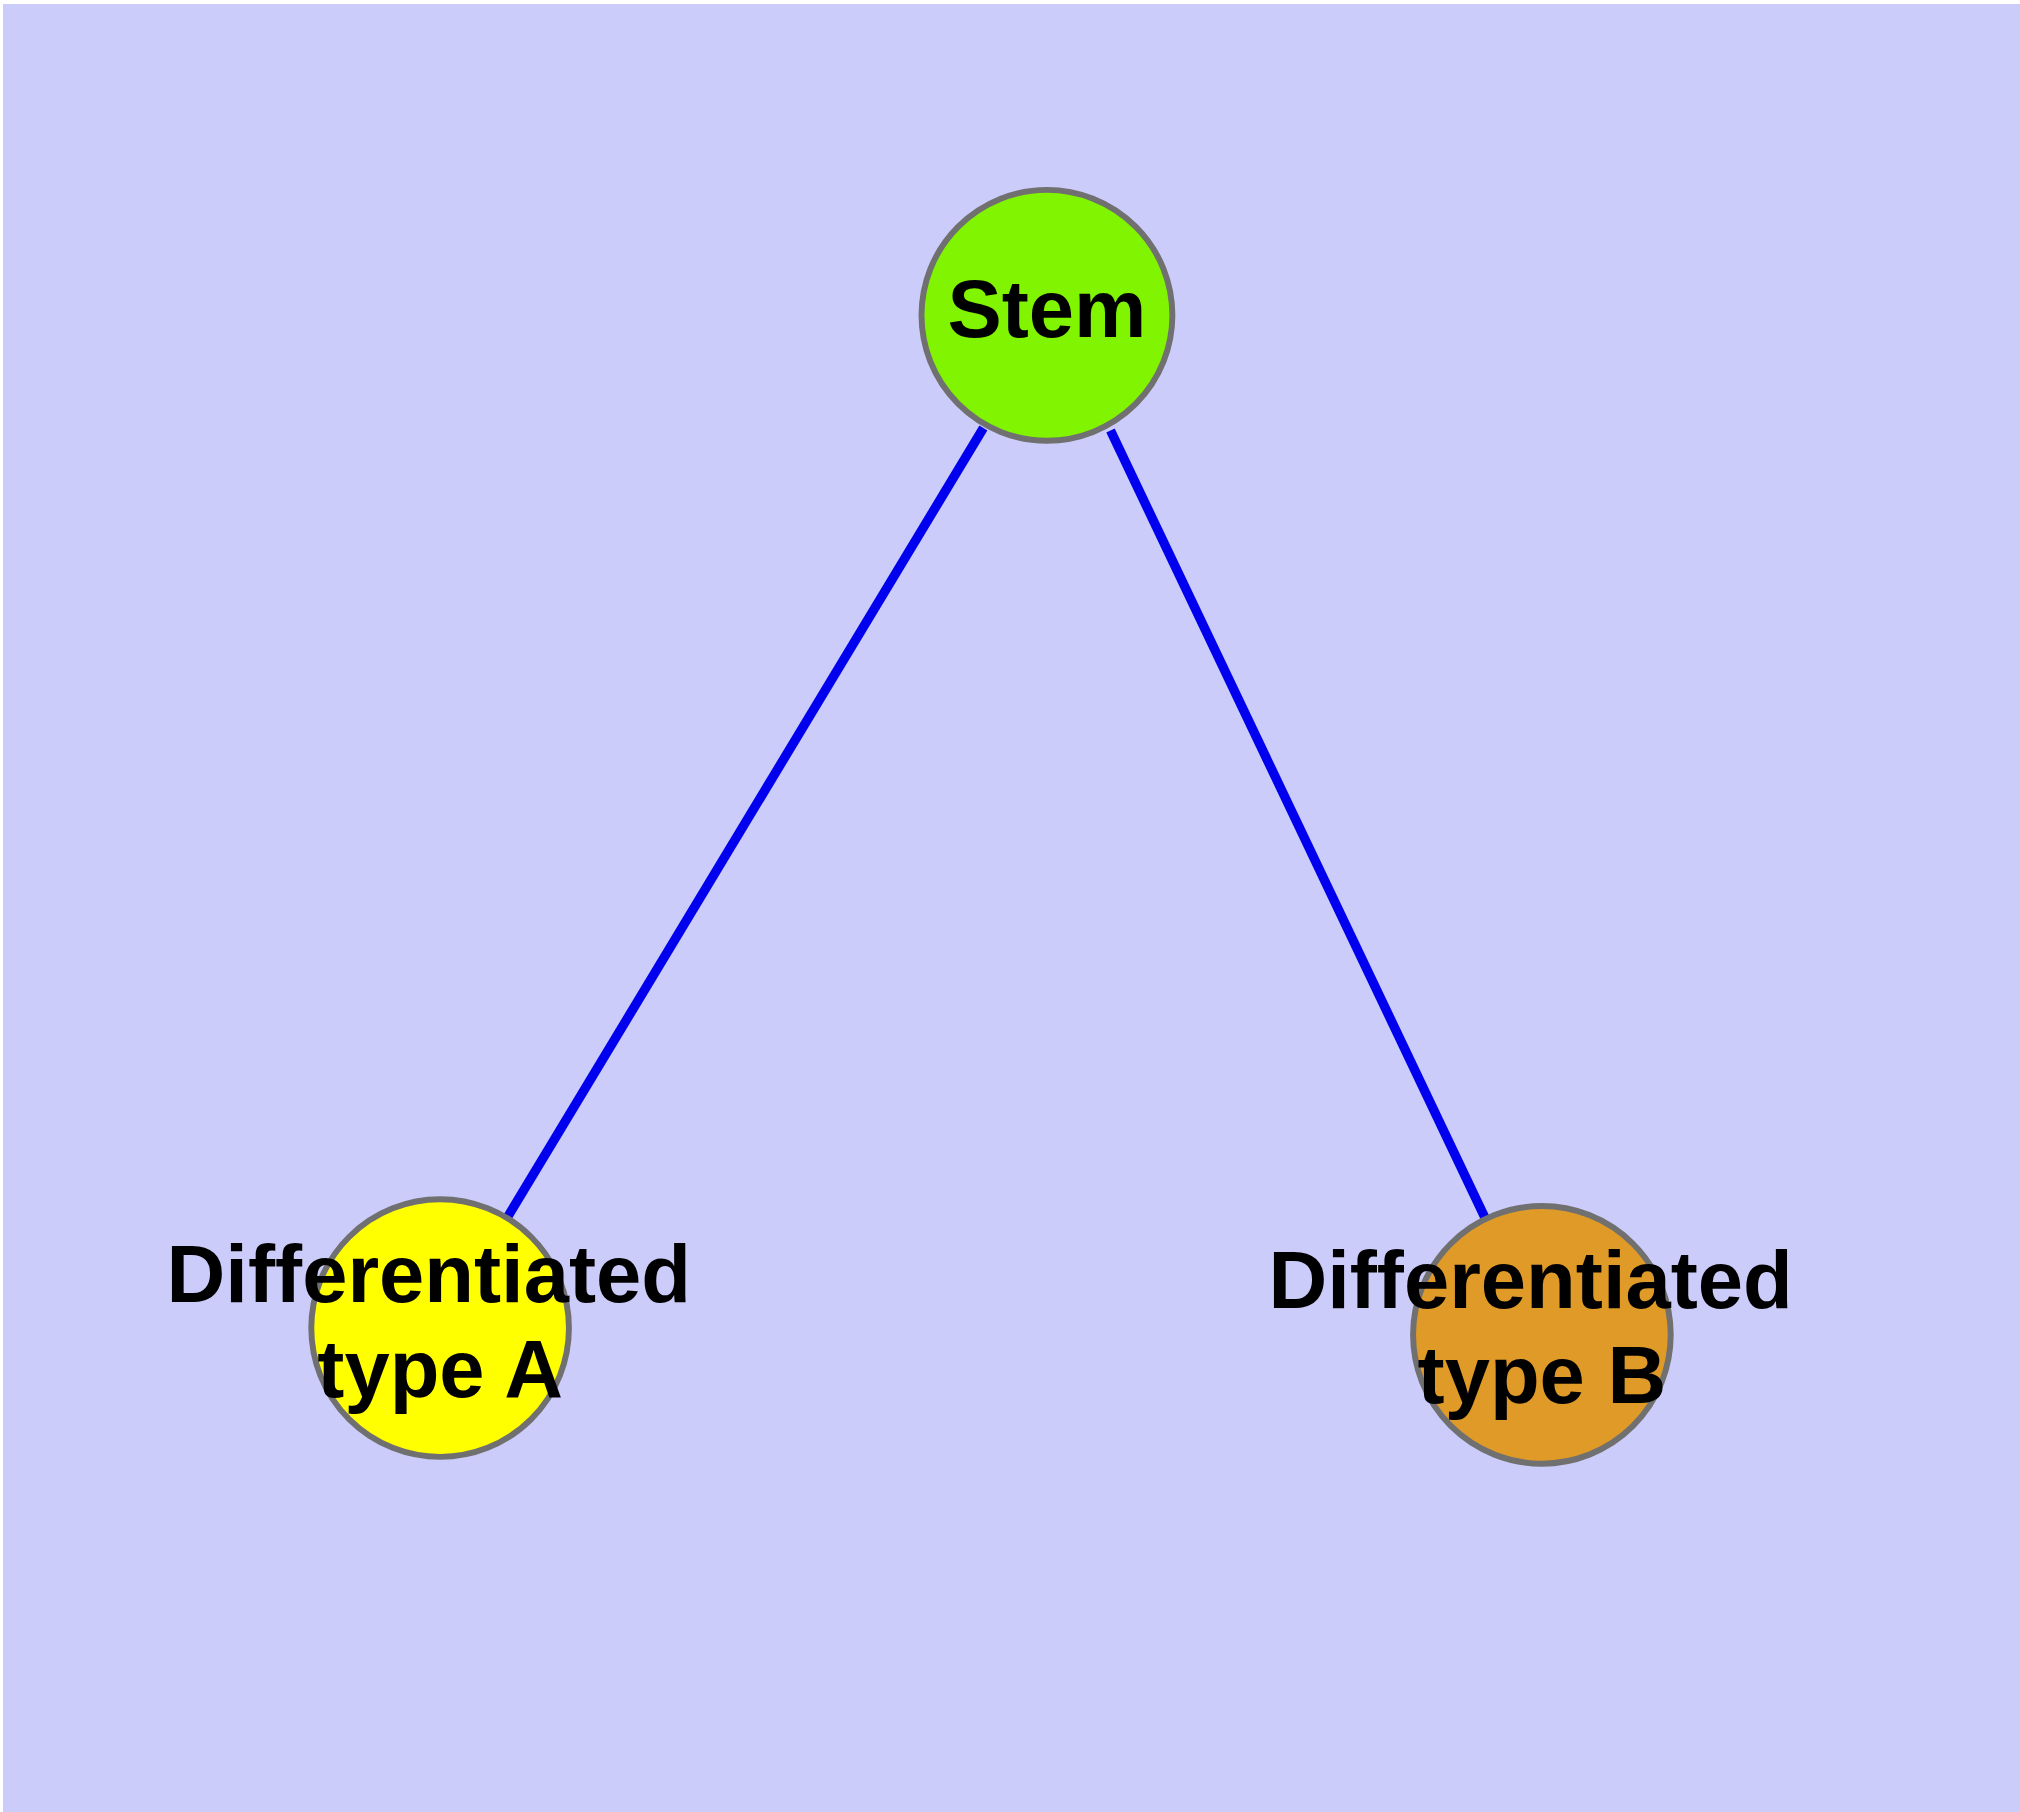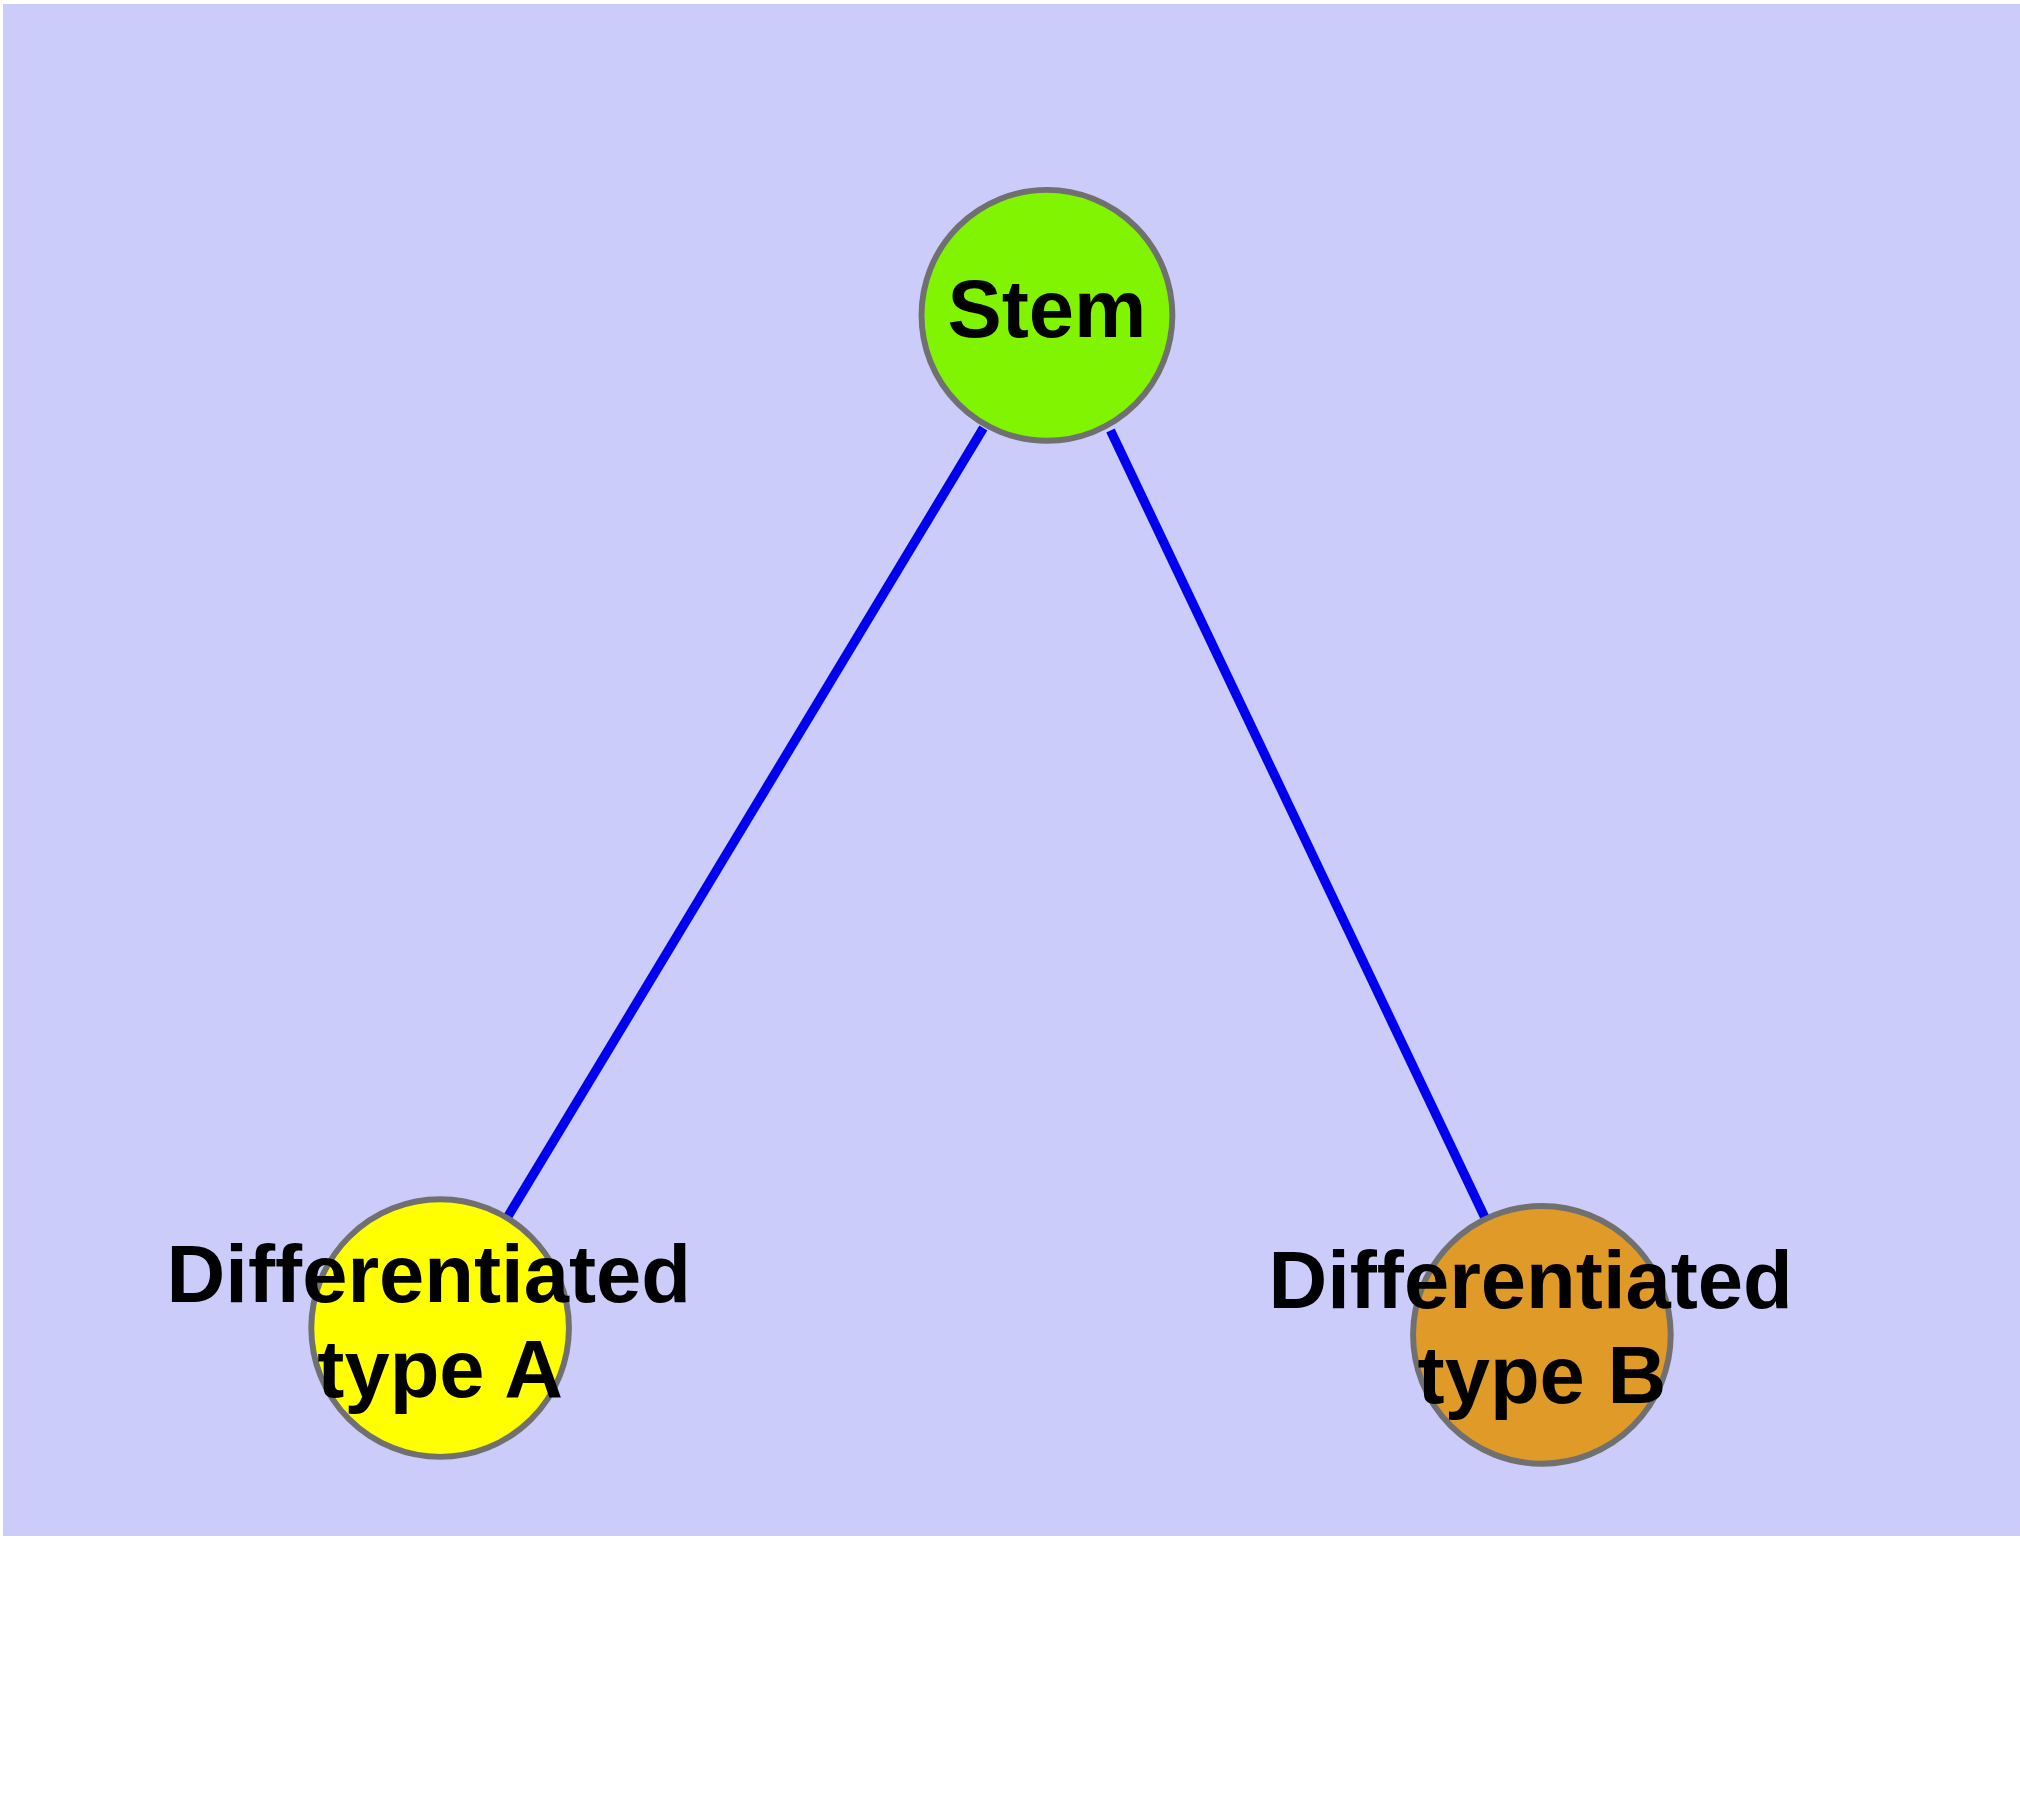--- a/index.html
+++ b/index.html
@@ -3,21 +3,21 @@
 <meta charset="utf-8">
 <style>
   html, body {
     margin: 0;
     padding: 0;
     background: #ffffff;
   }
   #canvas {
     position: relative;
     width: 2021px;
-    height: 1536px;
+    height: 1812px;
     background: #ffffff;
     overflow: hidden;
   }
   #plot-area {
     position: absolute;
     left: 3.4px;
     top: 4.2px;
     width: 2017px;
     height: 1808px;
     background: #ccccfa;

